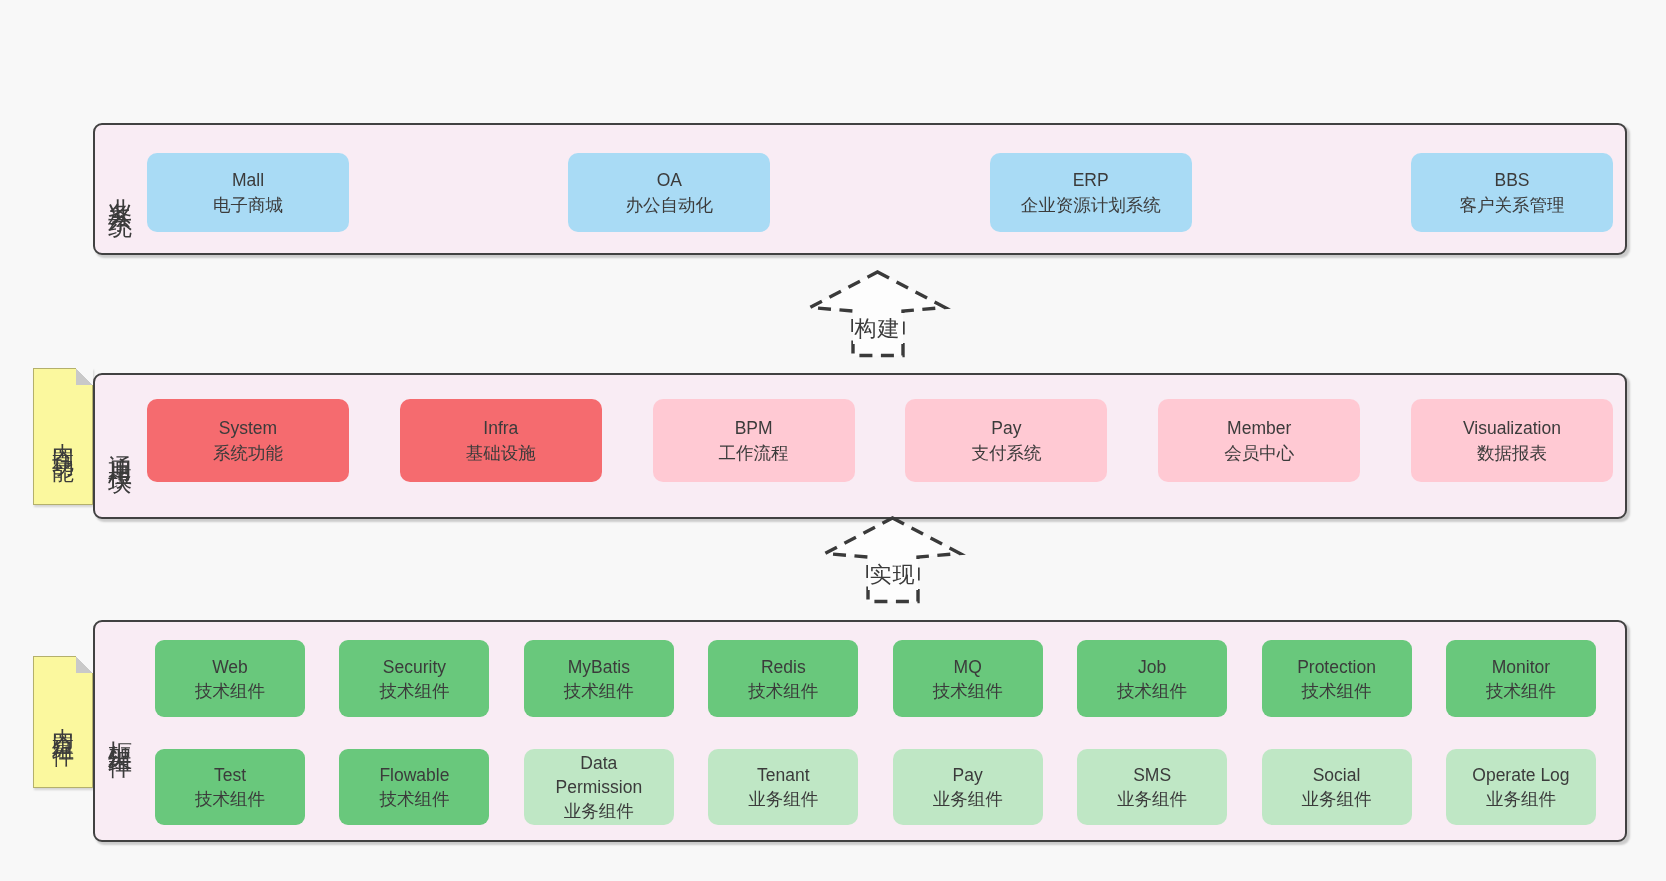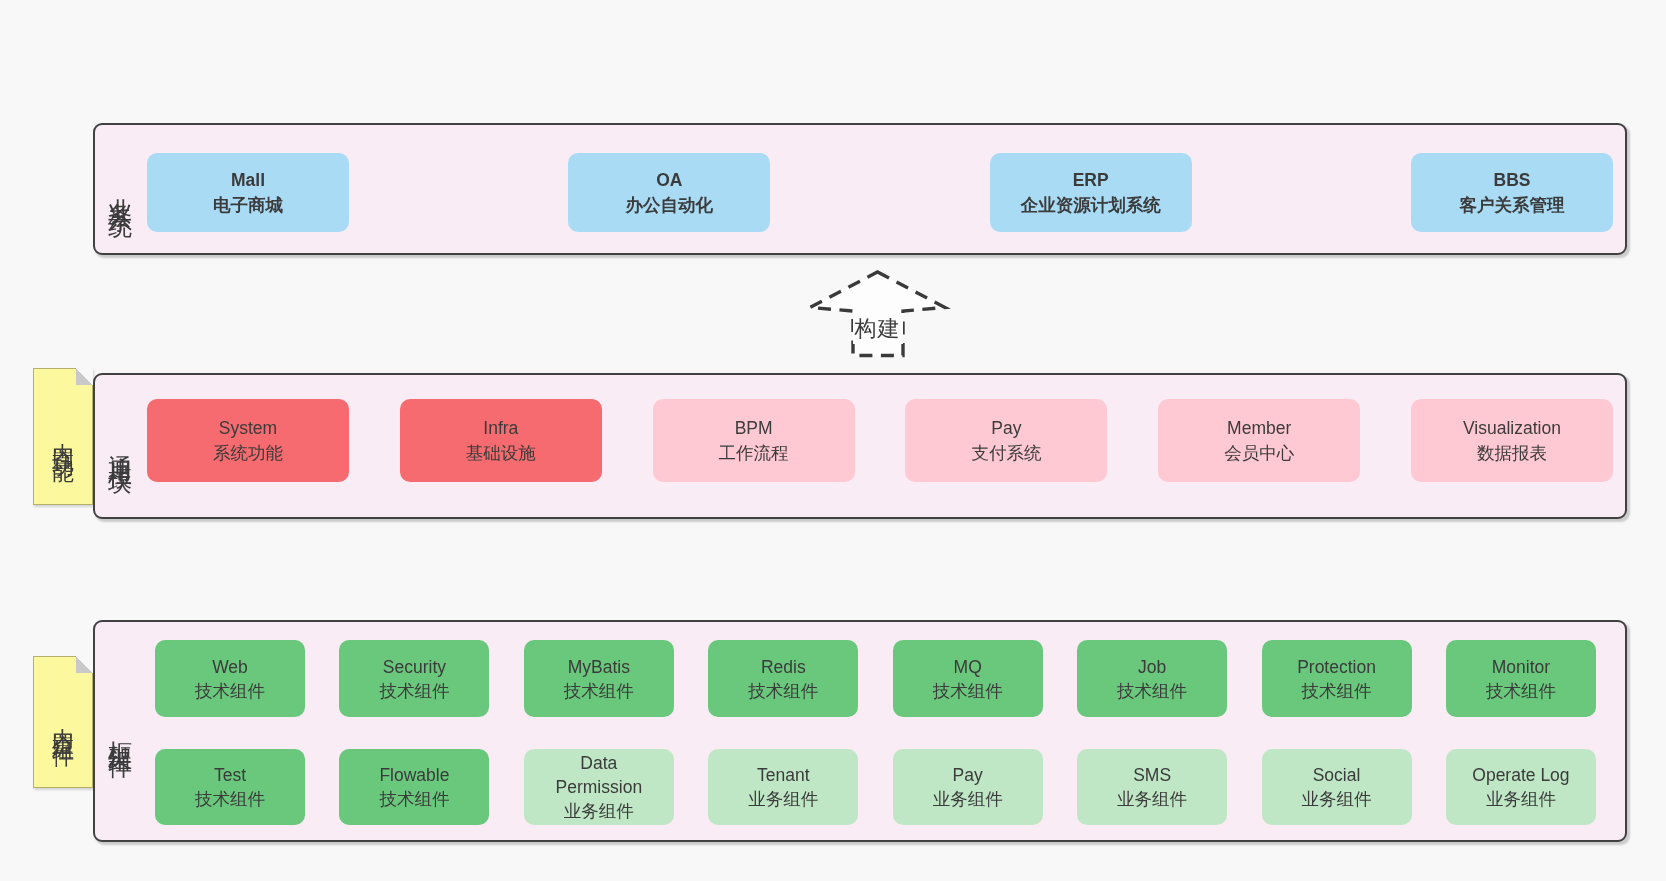--- a/index.html
+++ b/index.html
@@ -49,24 +49,24 @@
     box-sizing:border-box;
     width:202px;height:100%;
     border-radius:10px;
     display:flex;flex-direction:column;
     align-items:center;justify-content:center;
     text-align:center;
     font-size:17.5px;line-height:25px;
     padding:0 14px;
   }
   .panel-components .box{width:150px;line-height:24px;}
-  .box[data-tone="blue"]{background:var(--blue,#a9dbf5);font-weight:bold;}
+  .box[data-tone="blue"]{background:var(--blue,#a9dbf5);}
   .box[data-tone="red"]{background:var(--red,#f56b6f);}
   .box[data-tone="pink"]{background:var(--pink,#ffc9d3);}
-  .box[data-tone="green"]{background:var(--green,#69c87c);}
+  .box[data-tone="green"]{background:var(--green,#69c87c);border-radius:9px;}
   .box[data-tone="lightgreen"]{background:var(--lightgreen,#bfe7c5);}
 
   
   .tab{
     position:absolute;left:33px;width:60px;
     box-sizing:border-box;
     background:var(--yellow,#fbf89e);
     border:1px solid #b4b06c;
     box-shadow:1px 2px 2px rgba(0,0,0,0.15);
     display:flex;align-items:center;justify-content:center;
@@ -163,20 +163,26 @@
         <span>Member</span>
         <span>会员中心</span>
       </div>
       <div class="box" data-tone="pink">
         <span>Visualization</span>
         <span>数据报表</span>
       </div>
     </div>
   </section>
 
+  <div class="arrow arrow-implement">
+    <svg viewBox="0 0 139 88">
+      <polygon points="69.5,2 137,37.5 95,41 95,85.5 45,85.5 45,41 2,37.5"></polygon>
+    </svg>
+    <span class="arrow-label">实现</span>
+  </div>
 
   <div class="tab tab-components">
     <span class="fold"></span>
     <span class="tab-text">内置组件</span>
   </div>
   <section class="panel panel-components">
     <div class="vlabel">框架组件</div>
     <div class="boxes row1">
       <div class="box" data-tone="green">
         <span>Web</span>

